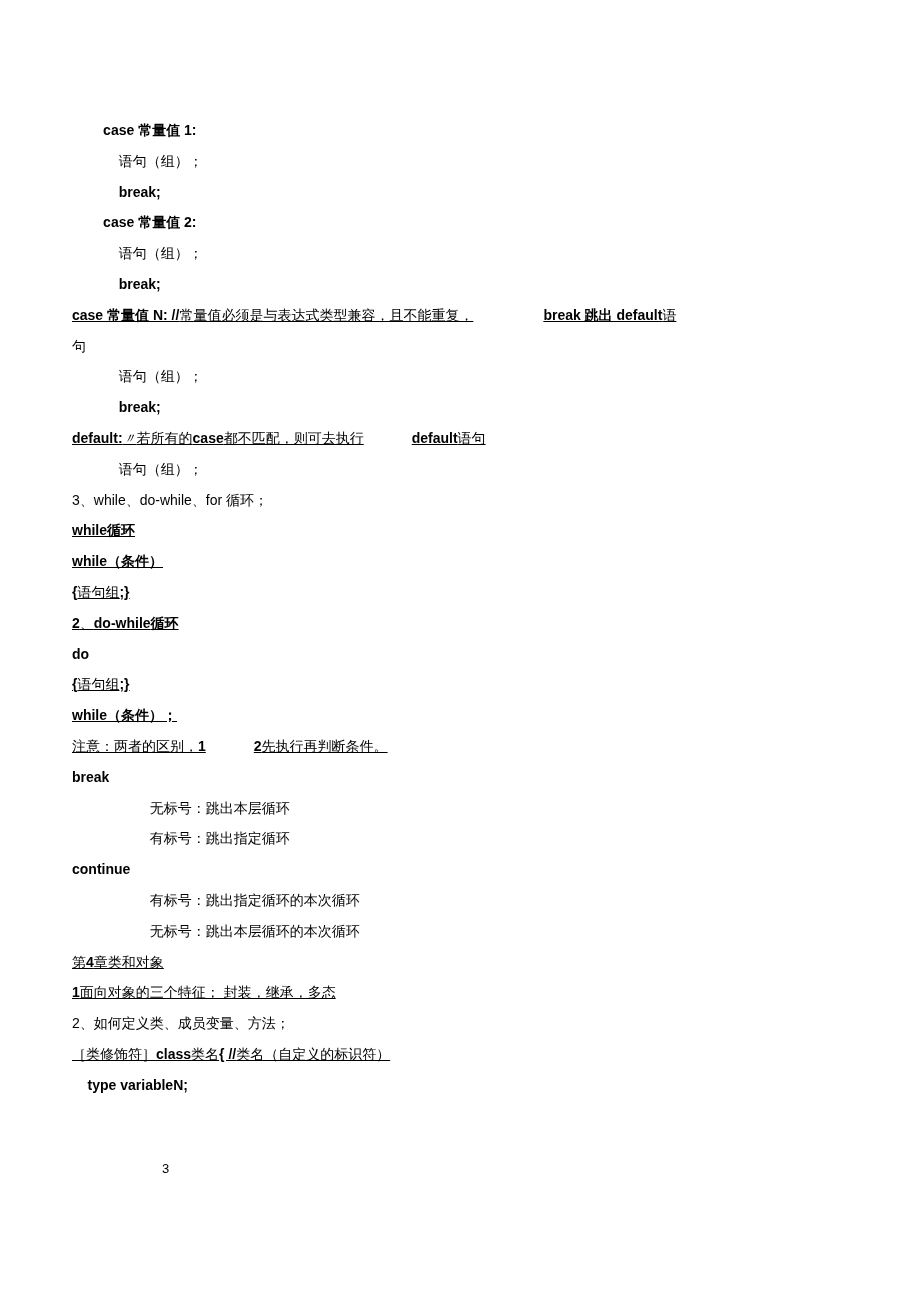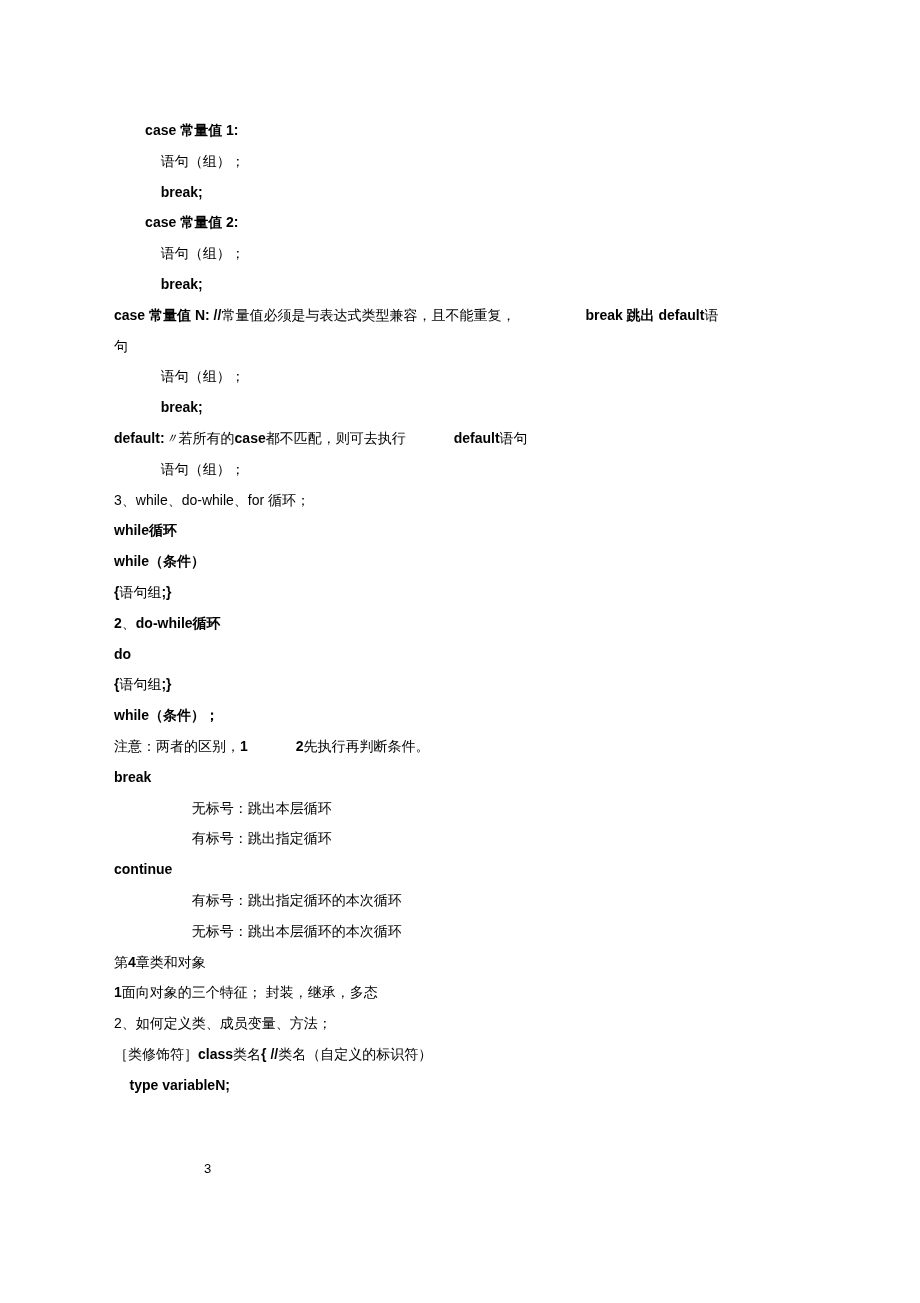--- a/index.html
+++ b/index.html
@@ -5,21 +5,21 @@
   body {
     margin: 0;
     padding: 0;
     background: #ffffff;
     font-family: "Microsoft YaHei", "SimSun", sans-serif;
     font-size: 14px;
     color: #000000;
     width: 920px;
   }
   .page {
-    padding: 115px 130px 60px 114px;
+    padding: 115px 130px 60px 72px;
     box-sizing: border-box;
   }
   .line {
     line-height: 2.2;
     white-space: pre;
   }
   .bold {
     font-weight: bold;
   }
   .italic {
@@ -28,20 +28,21 @@
   .page-num {
     text-align: left;
     padding-left: 90px;
     margin-top: 60px;
     font-size: 13px;
     color: #000;
   }
   .row {
     display: flex;
     line-height: 2.2;
+    text-decoration: underline;
   }
   .gap {
     display: inline-block;
   }
 </style>
 </head>
 <body>
 
 <div class="page">
 

